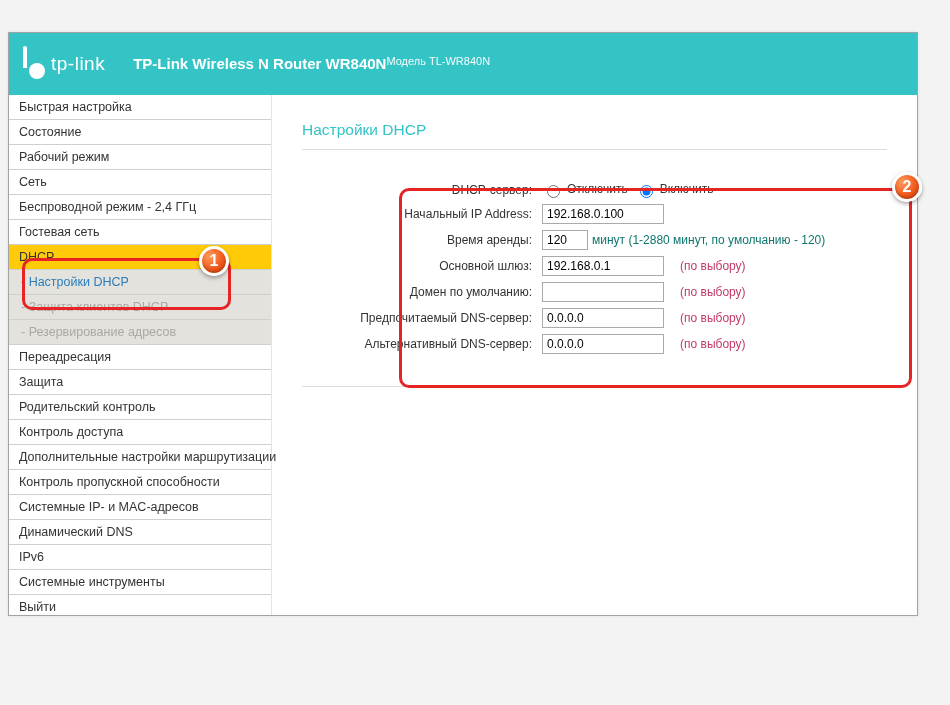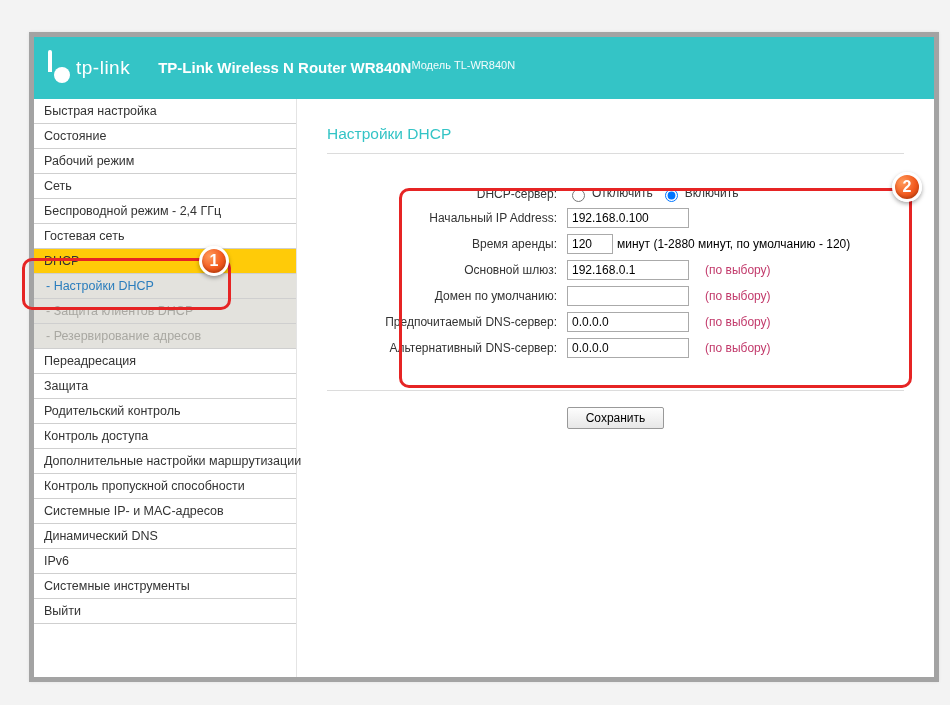--- a/index.html
+++ b/index.html
@@ -7,24 +7,24 @@
     margin: 0;
     font-family: Arial, Helvetica, sans-serif;
     background: #f3f3f3;
     width: 950px;
     height: 705px;
     overflow: hidden;
     position: relative;
   }
   .frame {
     position: absolute;
-    left: 29px; top: 32px;
-    width: 910px; height: 650px;
+    left: 8px; top: 32px;
+    width: 910px; height: 584px;
     background: #ffffff;
-    border: 5px solid #a3a3a3;
+    border: 1px solid #a3a3a3;
     box-shadow: 0 0 3px rgba(0,0,0,0.08);
     overflow: hidden;
   }
 
   
   .header {
     background: #34c4c6;
     height: 62px;
     display: flex;
     align-items: center;
@@ -164,21 +164,21 @@
     width: 46px;
   }
   .radio-row {
     display: flex;
     align-items: flex-start;
     gap: 4px;
     font-size: 12px;
   }
   .hint {
     font-size: 12px;
-    color: #000000;
+    color: #0f766e;
   }
   .optional {
     font-size: 12px;
     color: #c23a6b;
     margin-left: 12px;
   }
 
   .form-rule {
     border: none;
     border-top: 1px solid #dcdcdc;
@@ -322,23 +322,20 @@
           <div class="form-ctrl">
             <input type="text" value="0.0.0.0" style="">
             <span class="optional">(по выбору)</span>
           </div>
         </div>
 
       </div>
 
       <hr class="form-rule">
 
-      <div class="save-row">
-        <button class="save-btn">Сохранить</button>
-      </div>
 
     </div>
 
   </div>
 
 </div>
 
 <div class="hl" style="left:22px; top:258px; width:209px; height:52px;"></div>
 <div class="hl" style="left:399px; top:188px; width:513px; height:200px;"></div>
 <div class="marker" style="left:199px; top:246px;">1</div>

